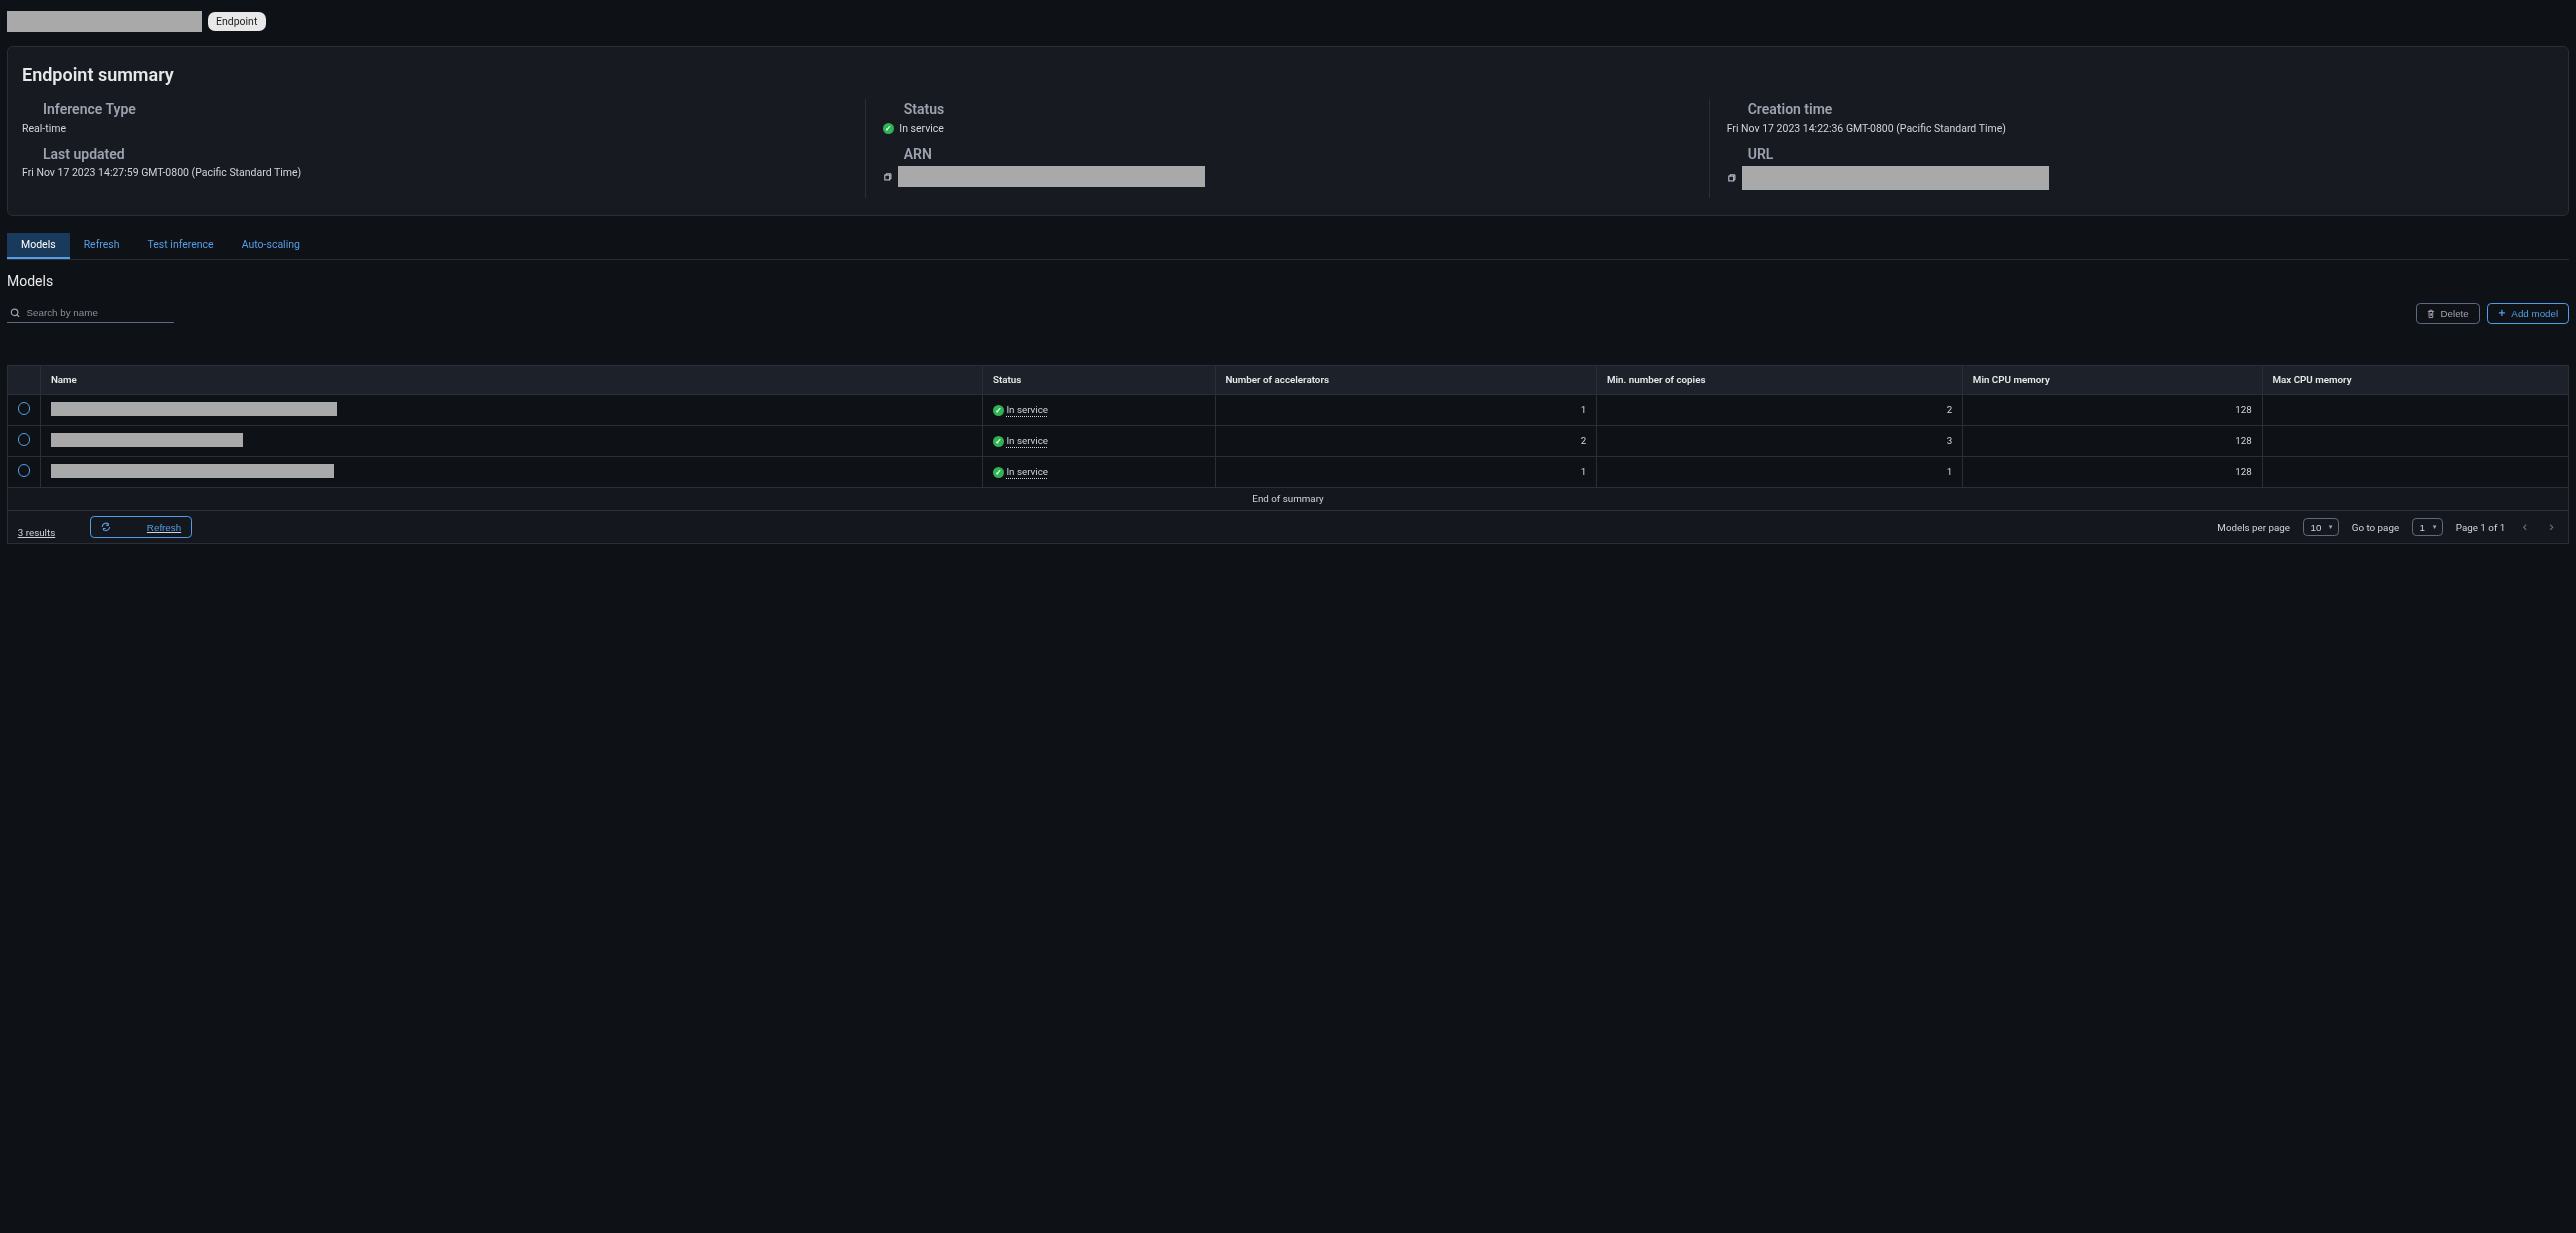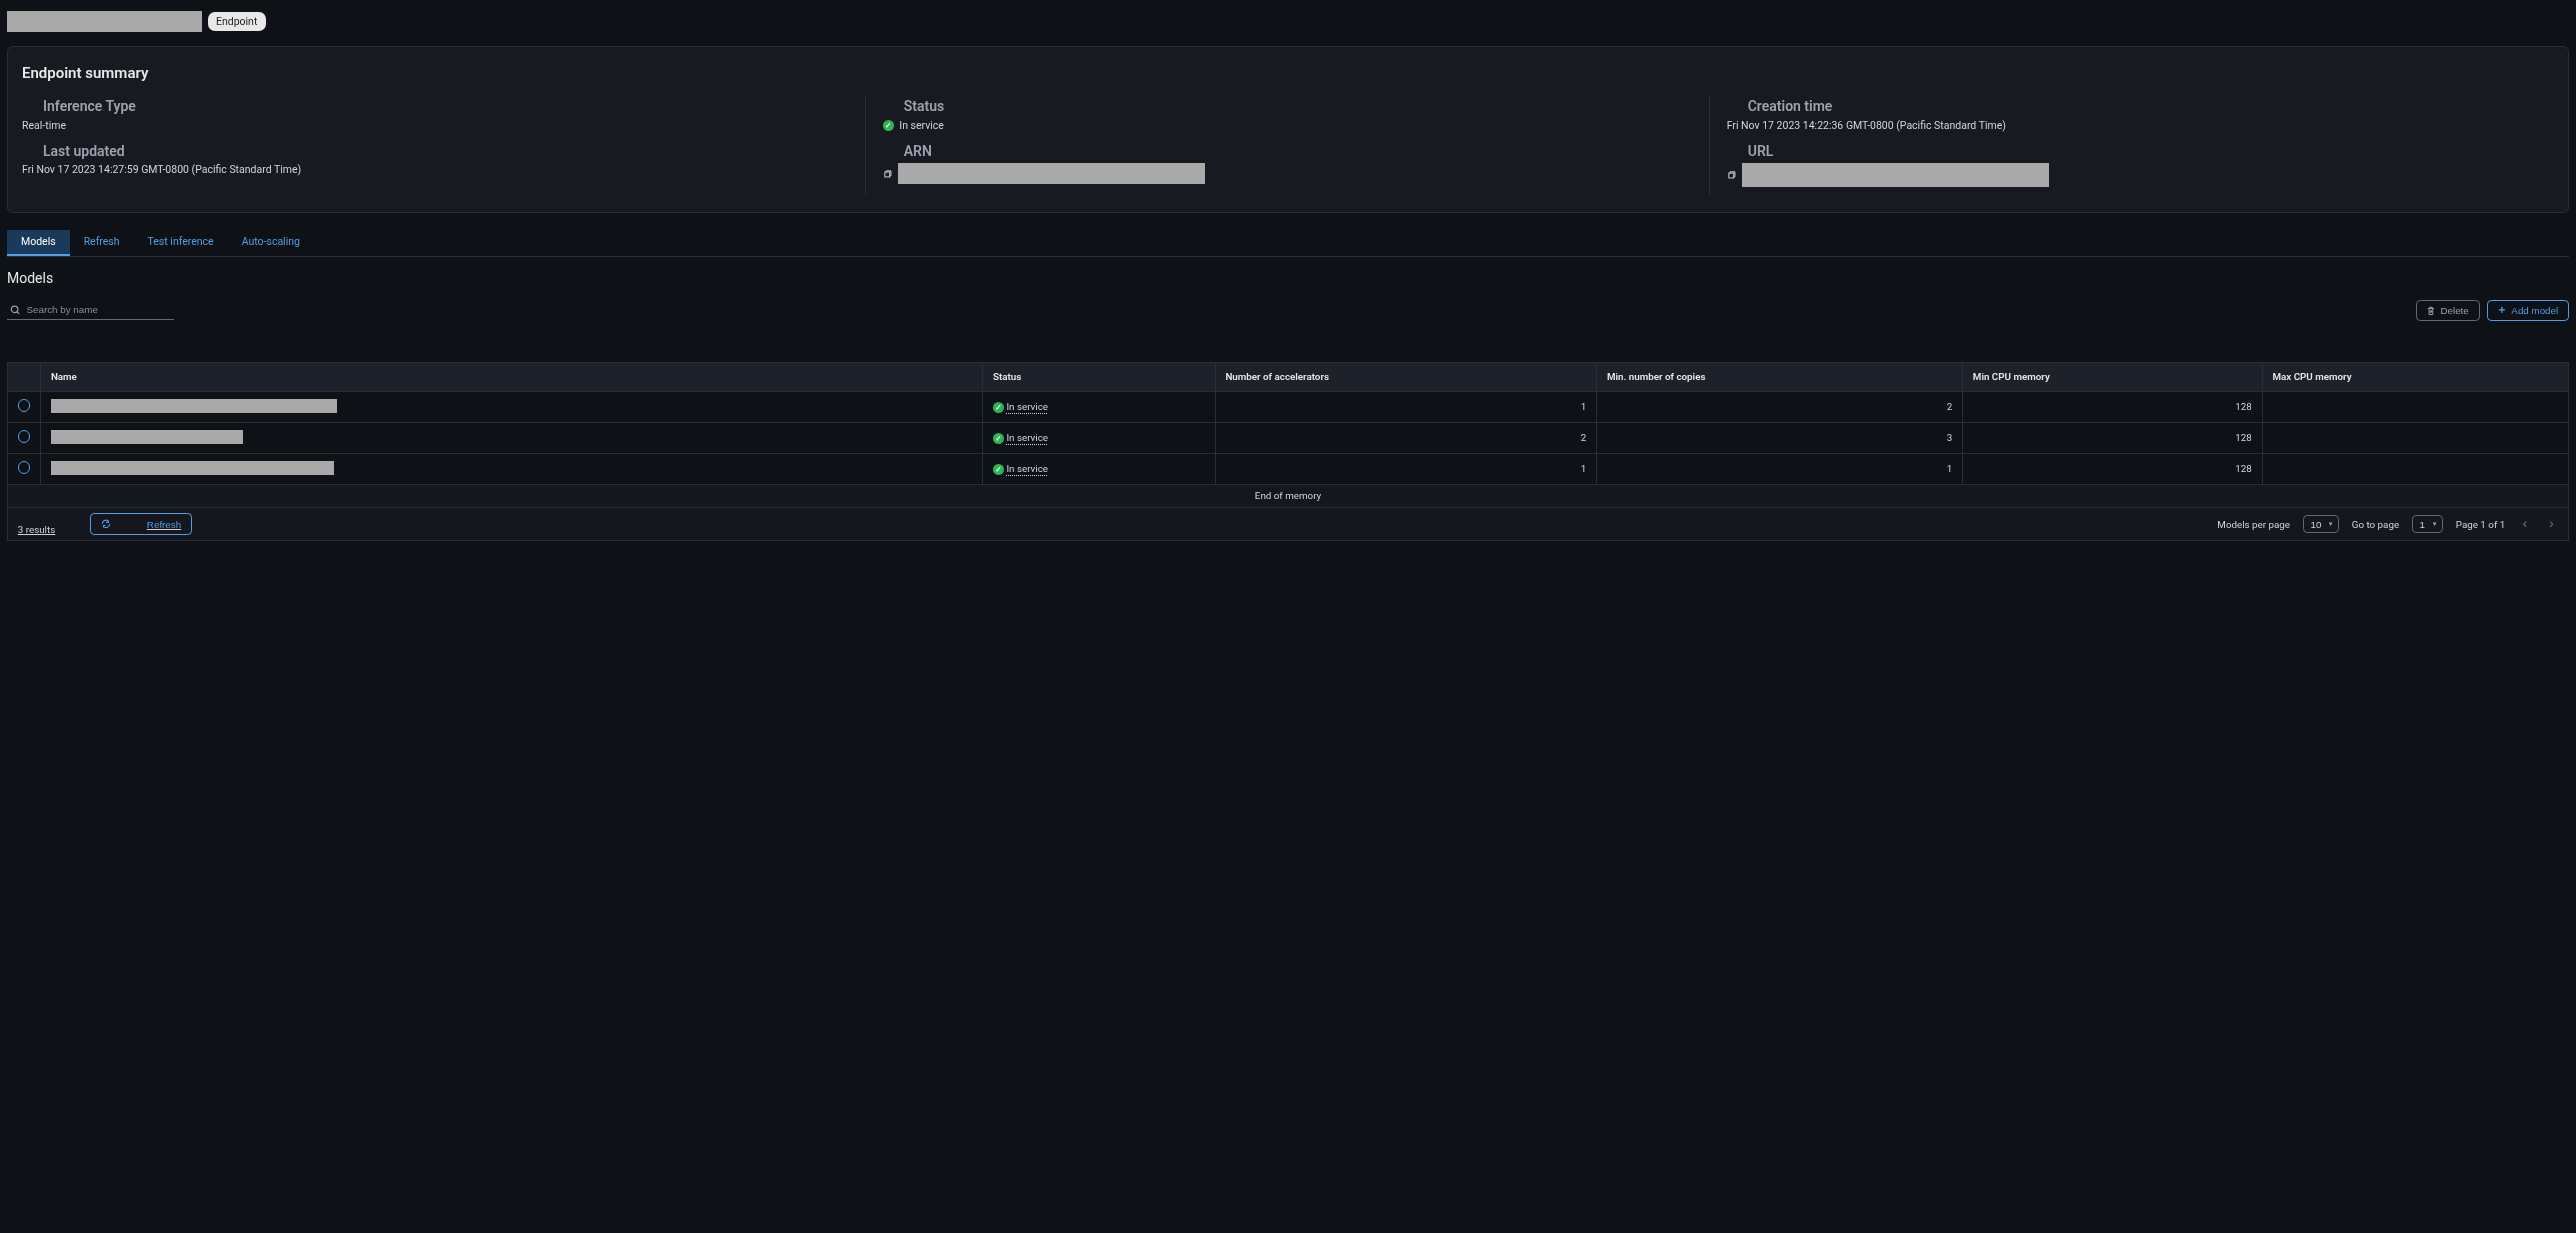--- a/index.html
+++ b/index.html
@@ -36,21 +36,21 @@
   font-size: 10.5px;
 }
 .summary-card {
   background: #171a21;
   border: 0.7px solid #2a2e37;
   border-radius: 5.6px;
   padding: 16.7px 14px;
   margin-bottom: 16.7px;
 }
 .summary-title {
-  font-size: 15px;
+  font-size: 18px;
   font-weight: 600;
   color: #e8e8e8;
   margin-bottom: 14px;
 }
 .summary-grid {
   display: grid;
   grid-template-columns: 1fr 1fr 1fr;
   gap: 0;
 }
 .summary-cell {
@@ -432,21 +432,21 @@
       <span class="status-icon">✓</span>
       <span class="status-link">In service</span>
     </td>
     <td class="num-cell">1</td>
     <td class="num-cell">1</td>
     <td class="num-cell">128</td>
     <td class="num-cell"></td>
   </tr>
     </tbody>
 </table>
-<div class="end-results">End of memory</div>
+<div class="end-results">End of summary</div>
 
 <div class="footer">
   <div class="footer-left">
     <span>3 results</span>
     <button class="btn btn-refresh">
       <svg width="9.8" height="9.8" viewBox="0 0 16 16" fill="none" stroke="currentColor" stroke-width="1.8">
           <path d="M2 8a6 6 0 0 1 10-4.5M14 8a6 6 0 0 1-10 4.5M12 2v3.5H8.5M4 14v-3.5H7.5"></path>
         </svg>
       <span>Refresh</span>
     </button>

